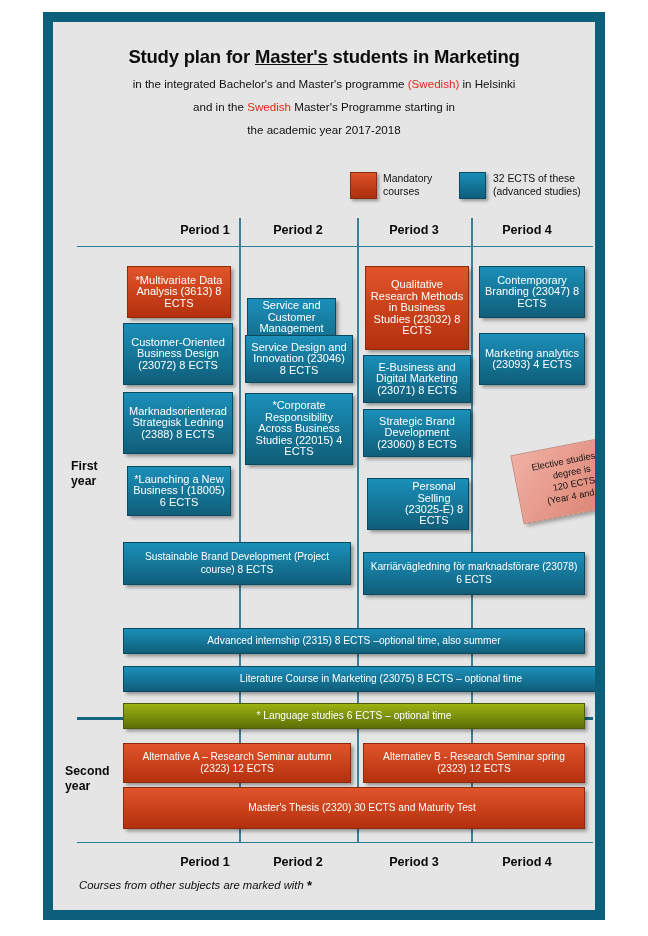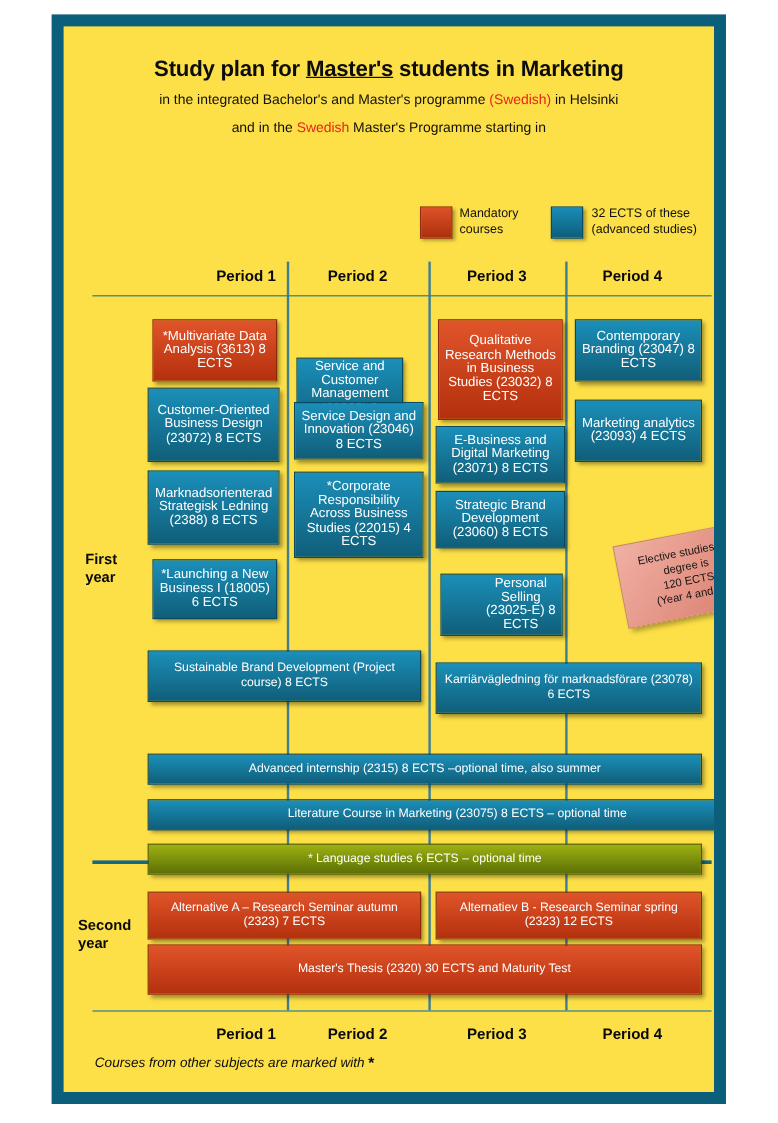--- a/index.html
+++ b/index.html
@@ -3,21 +3,21 @@
 <meta charset="utf-8">
 <style>
   html,body{margin:0;padding:0;background:#ffffff;}
   body{width:648px;height:936px;overflow:hidden;font-family:"Liberation Sans",sans-serif;}
 
   #frame{
     position:absolute;left:43px;top:12px;width:562px;height:908px;
     background:#0c5f7b;box-sizing:border-box;padding:10px;
   }
   #sheet{
-    position:relative;width:100%;height:100%;background:#fde047;
+    position:relative;width:100%;height:100%;background:#e5e5e5;
     box-sizing:border-box;overflow:hidden;
   }
 
   
   .title{
     position:absolute;left:0;right:0;top:24px;text-align:center;
     font-size:18.5px;font-weight:bold;color:#0d0d0d;letter-spacing:-.2px;
   }
   .title u{text-decoration:underline;}
   .sub{
@@ -90,20 +90,21 @@
 
 <div id="frame">
  <div id="sheet">
 
   <div class="title"><span>Study plan for </span><u>Master's</u><span> students in Marketing</span></div>
 
   <div class="sub sub1"><span>in the integrated Bachelor's and Master's programme </span><span class="red">(Swedish)</span><span> in Helsinki</span></div>
 
   <div class="sub sub2"><span>and in the </span><span class="red">Swedish</span><span> Master's Programme starting in</span></div>
 
+  <div class="sub sub3">the academic year 2017-2018</div>
 
   <div class="legend-swatch mand"></div>
   <div class="legend-label l1">
     <div>Mandatory</div>
     <div>courses</div>
   </div>
 
   <div class="legend-swatch adv"></div>
   <div class="legend-label l2">
     <div>32 ECTS of these</div>
@@ -158,21 +159,21 @@
     </div>
   </div>
 
   <div class="box blue wide" style="left:70px;top:520px;width:228px;height:43px;">Sustainable Brand Development (Project course) 8 ECTS</div>
   <div class="box blue wide" style="left:310px;top:530px;width:222px;height:43px;">Karriärvägledning för marknadsförare (23078) 6 ECTS</div>
 
   <div class="box blue wide" style="left:70px;top:606px;width:462px;height:26px;">Advanced internship (2315) 8 ECTS –optional time, also summer</div>
   <div class="box blue wide" style="left:70px;top:644px;width:516px;height:26px;">Literature Course in Marketing (23075) 8 ECTS – optional time</div>
   <div class="box green wide" style="left:70px;top:681px;width:462px;height:26px;">* Language studies 6 ECTS – optional time</div>
 
-  <div class="box red wide" style="left:70px;top:721px;width:228px;height:40px;">Alternative A – Research Seminar autumn (2323) 7 ECTS</div>
+  <div class="box red wide" style="left:70px;top:721px;width:228px;height:40px;">Alternative A – Research Seminar autumn (2323) 12 ECTS</div>
   <div class="box red wide" style="left:310px;top:721px;width:222px;height:40px;">Alternatiev B -  Research Seminar spring (2323) 12 ECTS</div>
   <div class="box red wide" style="left:70px;top:765px;width:462px;height:42px;padding-left:20px;">Master's Thesis (2320) 30 ECTS and Maturity Test</div>
 
   <div class="ph" style="left:116px;top:833px;width:72px;">Period 1</div>
   <div class="ph" style="left:209px;top:833px;width:72px;">Period 2</div>
   <div class="ph" style="left:325px;top:833px;width:72px;">Period 3</div>
   <div class="ph" style="left:438px;top:833px;width:72px;">Period 4</div>
 
   <div class="footnote"><span>Courses from other subjects are marked with </span><span class="star">*</span></div>
 

